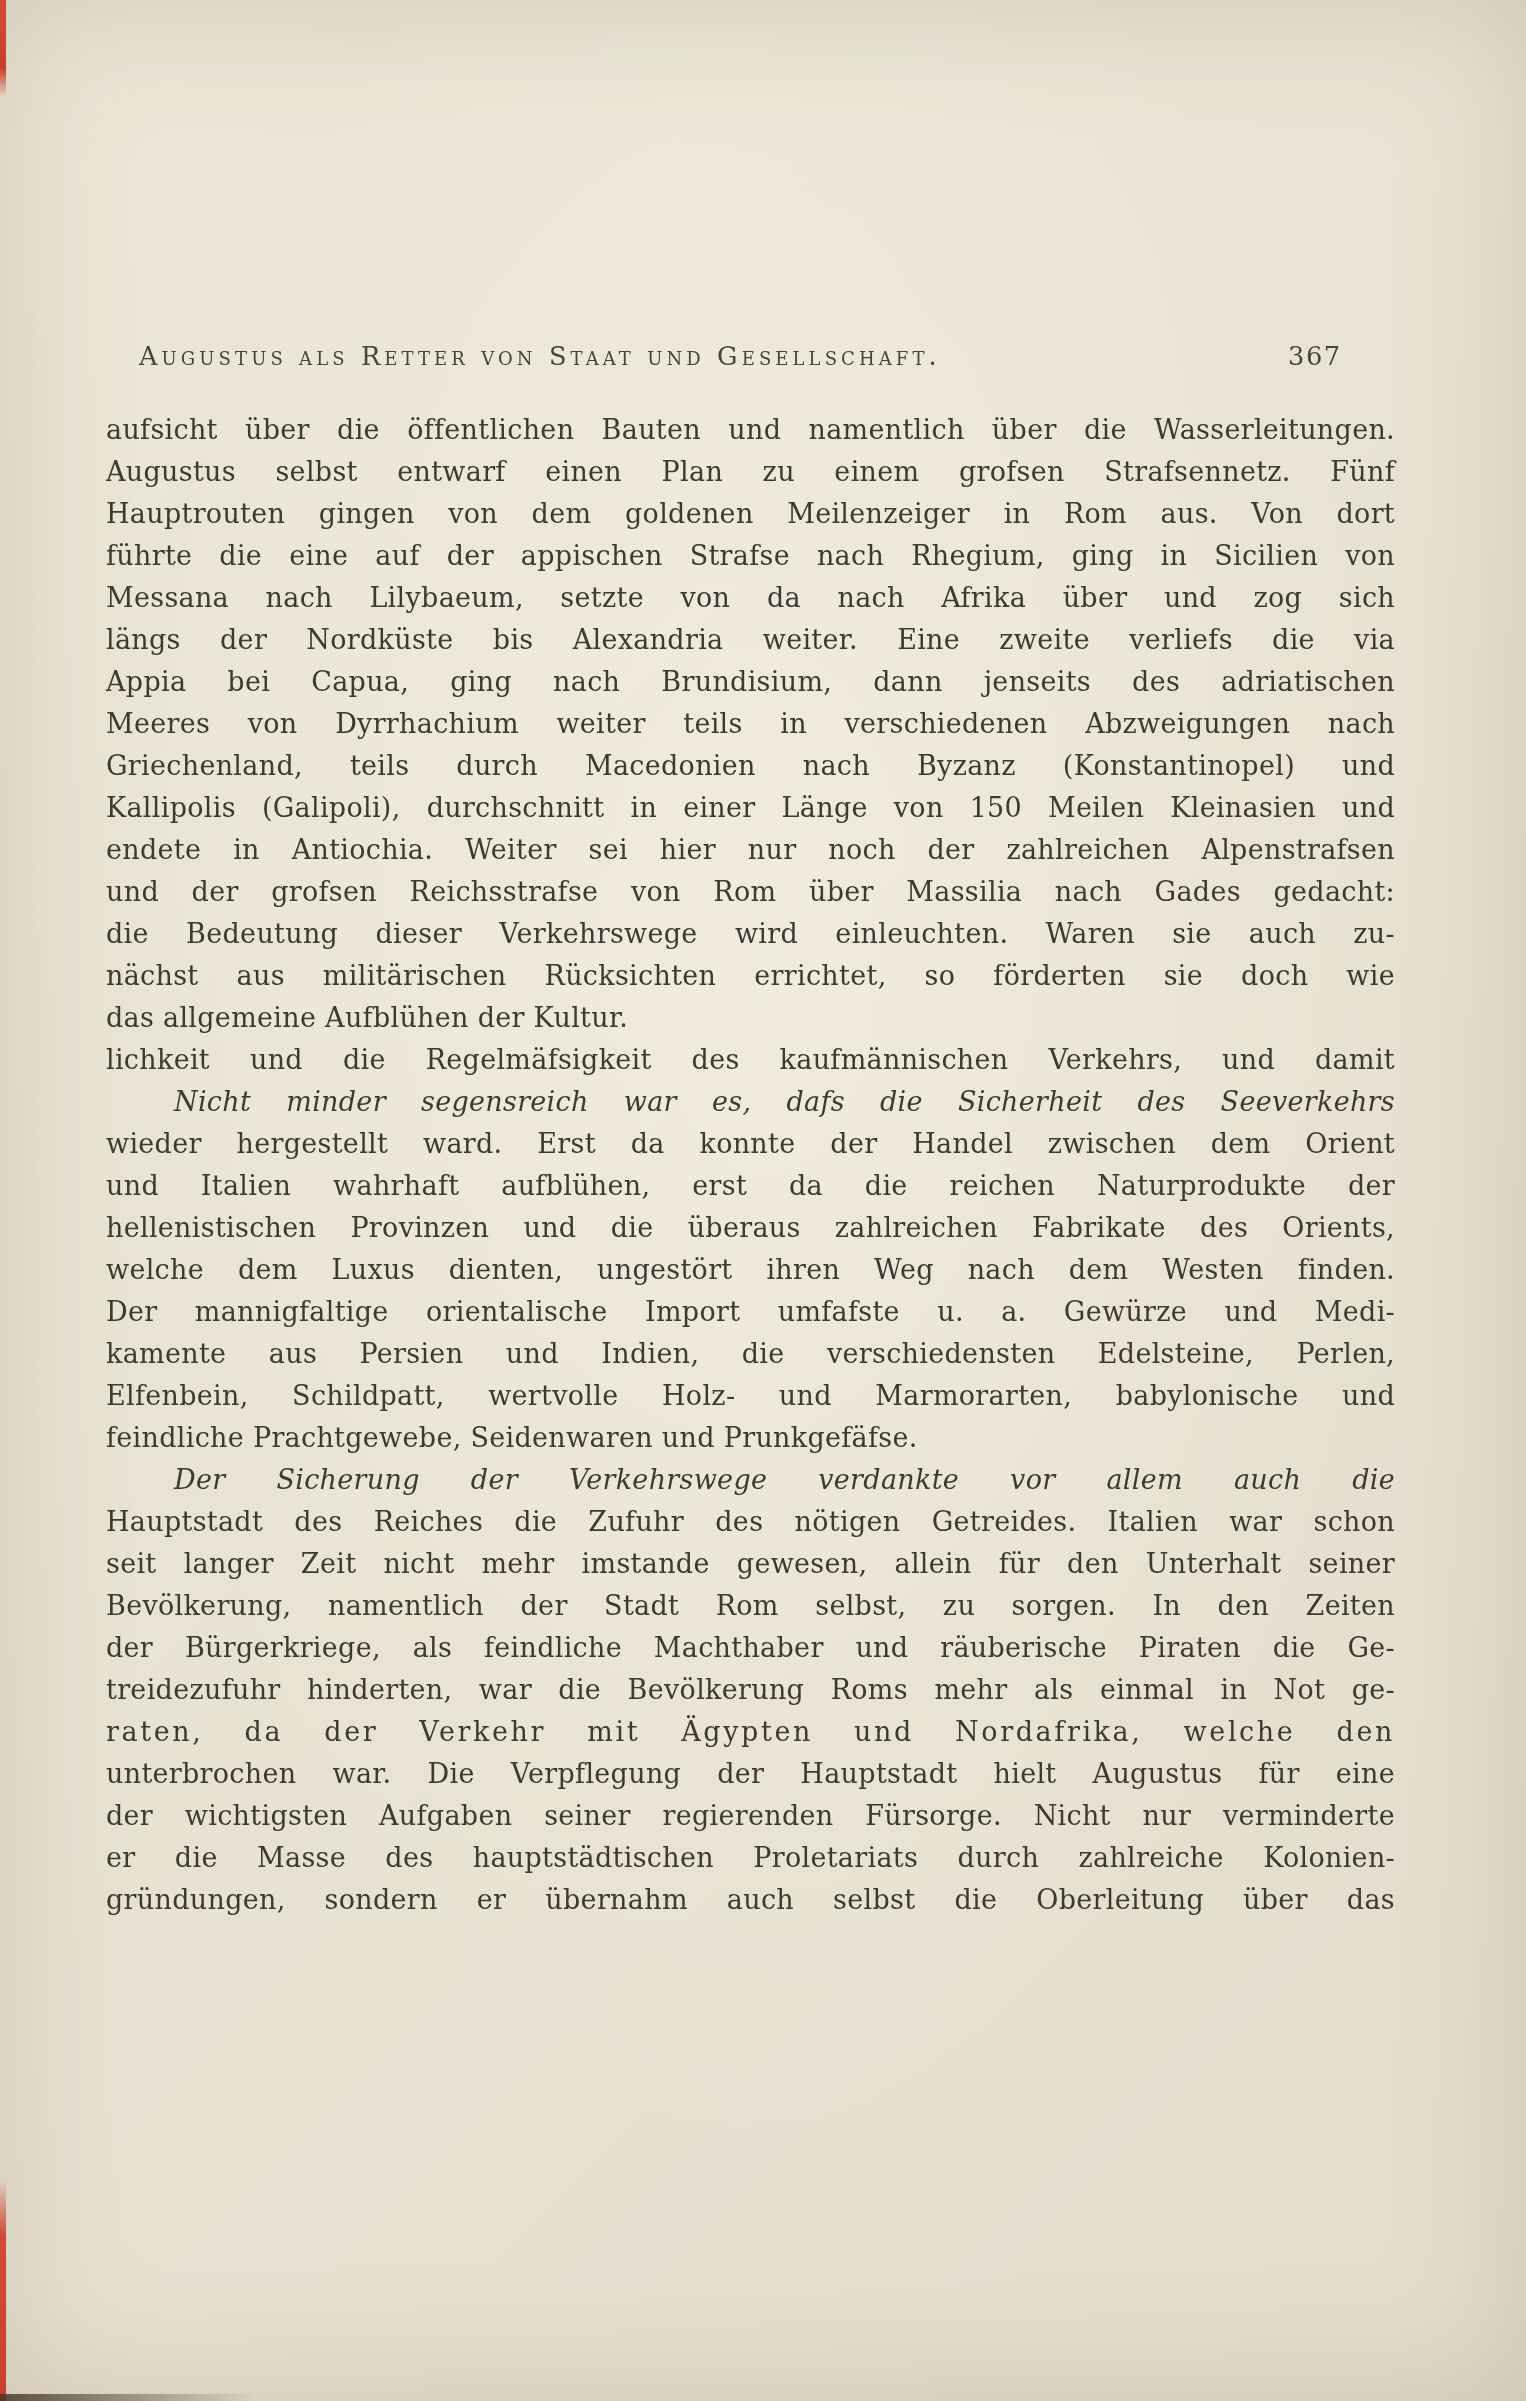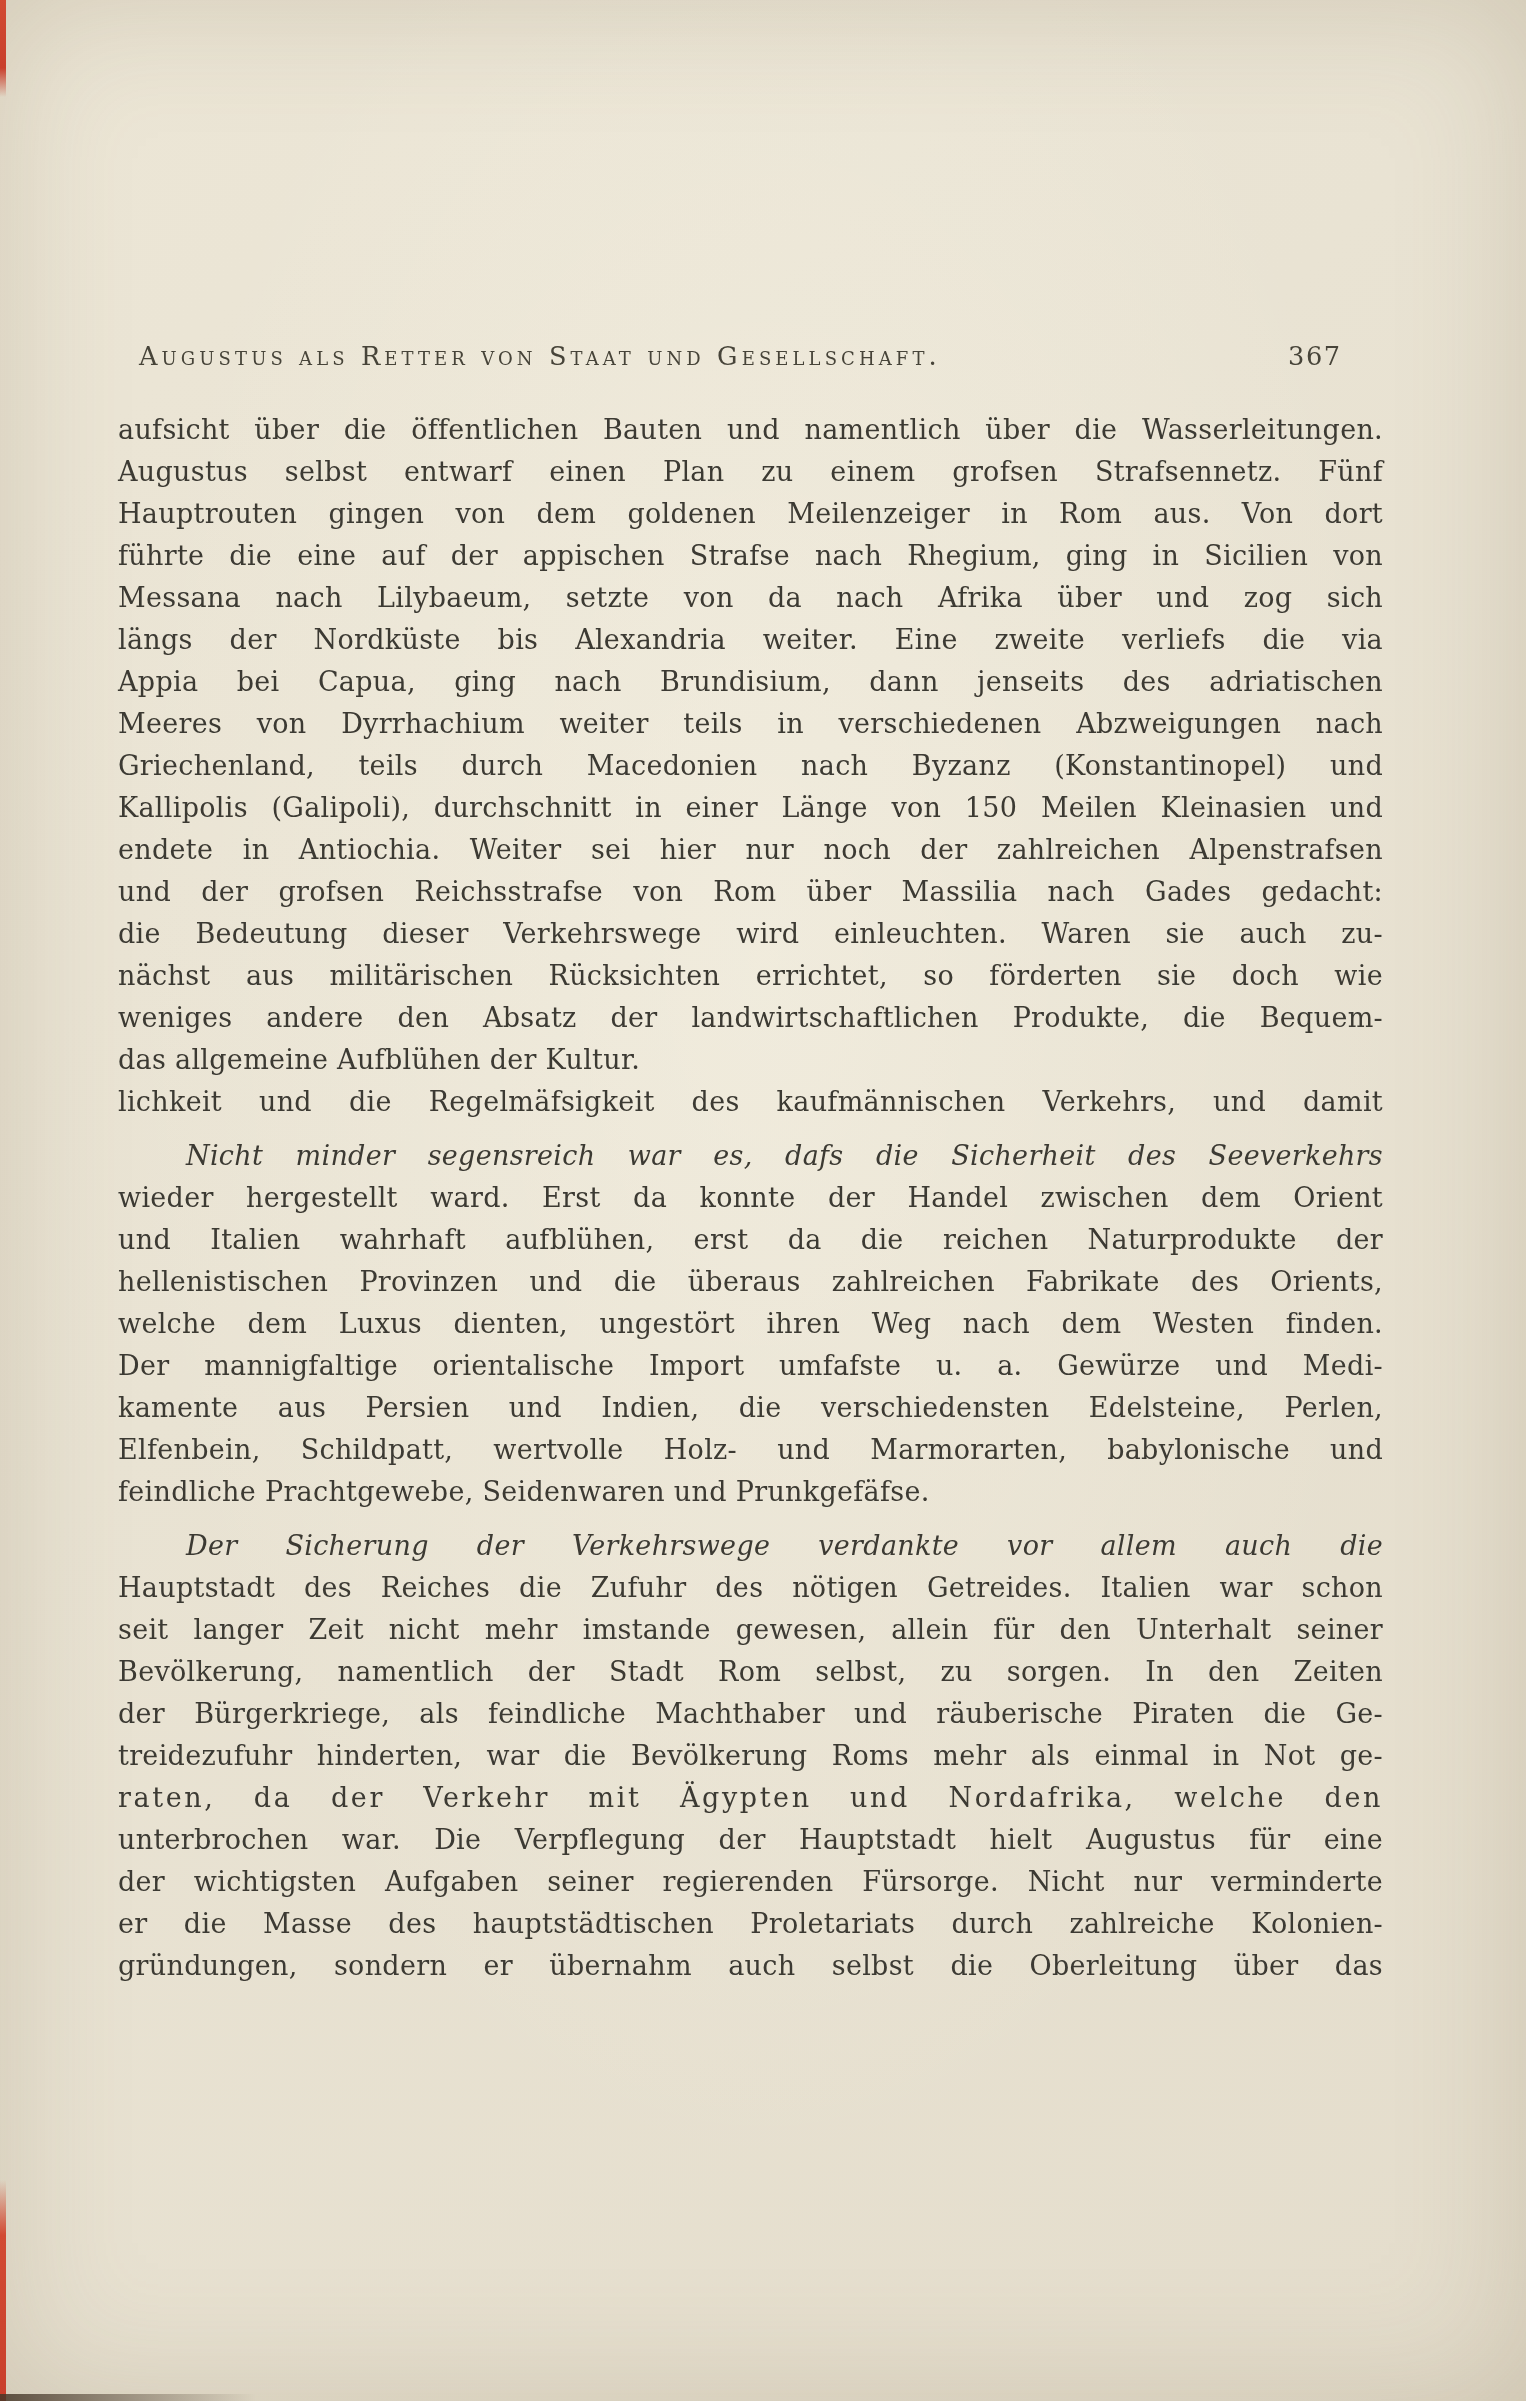--- a/index.html
+++ b/index.html
@@ -56,21 +56,21 @@
     width: 107px;
     text-align: left;
     letter-spacing: 1.6px;
     font-variant: normal;
   }
   .text-block {
     font-size: 27px;
     line-height: 42px;
     letter-spacing: 0.3px;
   }
-  .paragraph { margin: 12px; }
+  .paragraph { margin: 0; }
   .line {
     text-align: justify;
     text-align-last: justify;
     white-space: normal;
     color: #3c3a33;
   }
   .line.indent { padding-left: 68px; font-style: italic; }
   .line.lastline { text-align-last: left; }
   .line.spaced { letter-spacing: 2.6px; }
 </style>
@@ -96,21 +96,20 @@
           <div class="line">Messana nach Lilybaeum, setzte von da nach Afrika über und zog sich</div>
           <div class="line">längs der Nordküste bis Alexandria weiter. Eine zweite verliefs die via</div>
           <div class="line">Appia bei Capua, ging nach Brundisium, dann jenseits des adriatischen</div>
           <div class="line">Meeres von Dyrrhachium weiter teils in verschiedenen Abzweigungen nach</div>
           <div class="line">Griechenland, teils durch Macedonien nach Byzanz (Konstantinopel) und</div>
           <div class="line">Kallipolis (Galipoli), durchschnitt in einer Länge von 150 Meilen Kleinasien und</div>
           <div class="line">endete in Antiochia. Weiter sei hier nur noch der zahlreichen Alpenstrafsen</div>
           <div class="line">und der grofsen Reichsstrafse von Rom über Massilia nach Gades gedacht:</div>
           <div class="line">die Bedeutung dieser Verkehrswege wird einleuchten. Waren sie auch zu-</div>
           <div class="line">nächst aus militärischen Rücksichten errichtet, so förderten sie doch wie</div>
-          <div class="line">weniges andere den Absatz der landwirtschaftlichen Produkte, die Bequem-</div>
           <div class="line lastline">das allgemeine Aufblühen der Kultur.</div>
           <div class="line">lichkeit und die Regelmäfsigkeit des kaufmännischen Verkehrs, und damit</div>
         </div>
         <div class="paragraph">
           <div class="line indent">Nicht minder segensreich war es, dafs die Sicherheit des Seeverkehrs</div>
           <div class="line">wieder hergestellt ward.  Erst da konnte der Handel zwischen dem Orient</div>
           <div class="line">und Italien wahrhaft aufblühen, erst da die reichen Naturprodukte der</div>
           <div class="line">hellenistischen Provinzen und die überaus zahlreichen Fabrikate des Orients,</div>
           <div class="line">welche dem Luxus dienten, ungestört ihren Weg nach dem Westen finden.</div>
           <div class="line">Der mannigfaltige orientalische Import umfafste u. a. Gewürze und Medi-</div>

